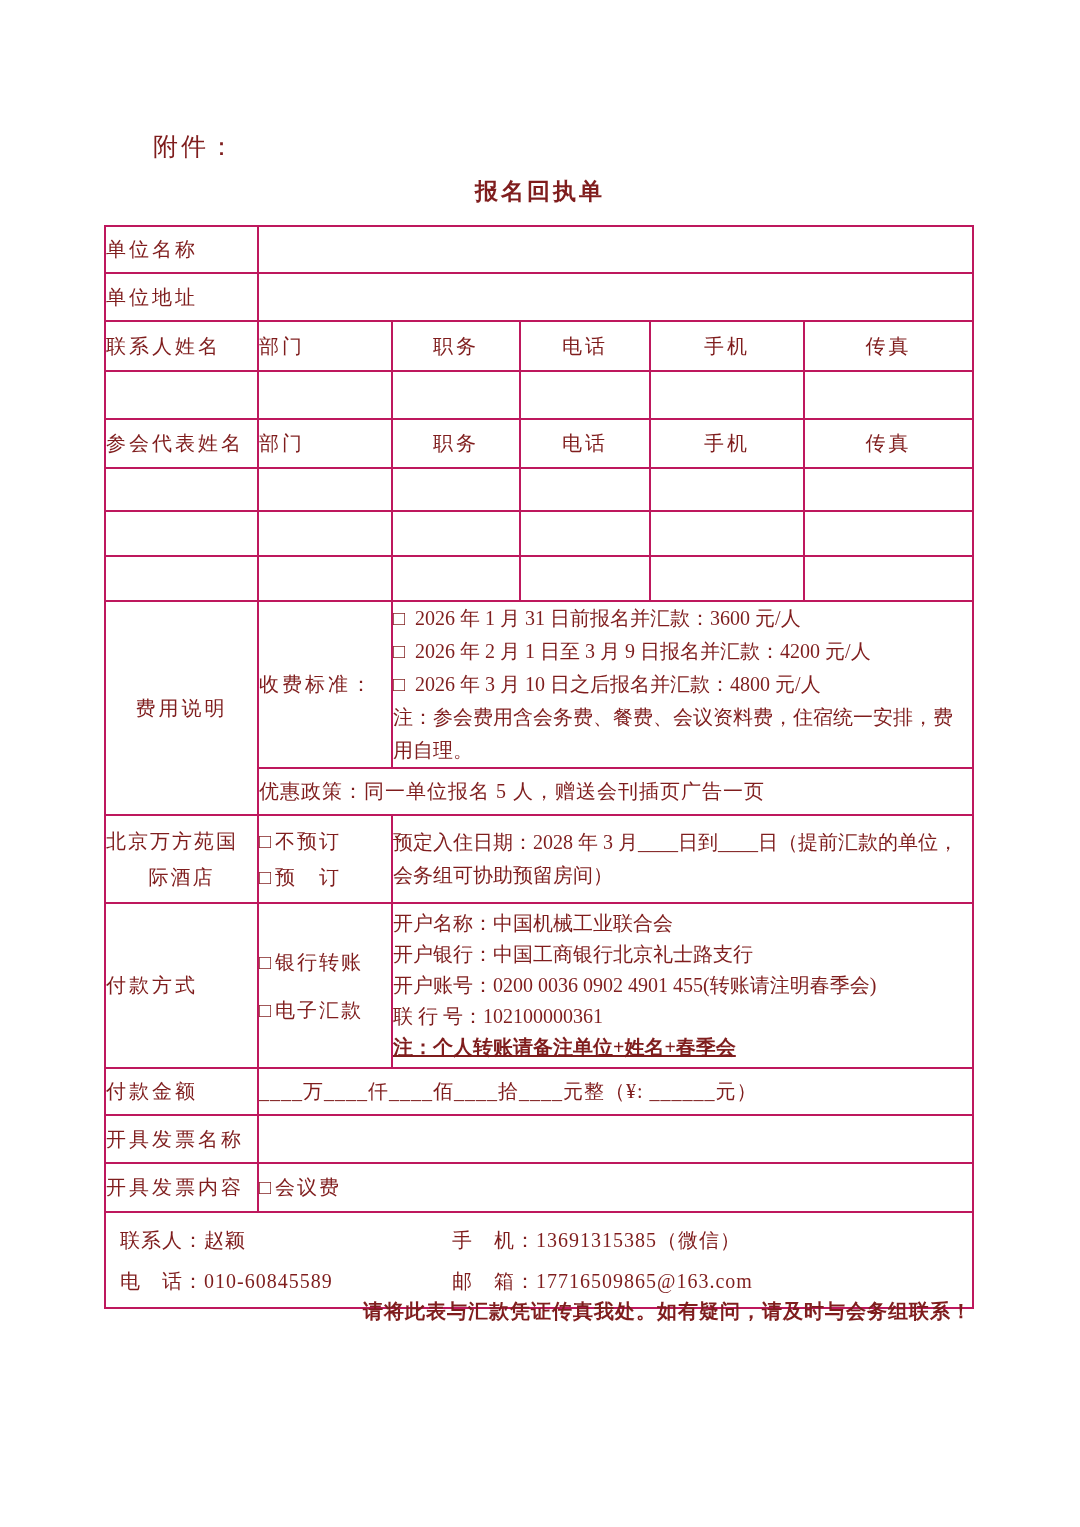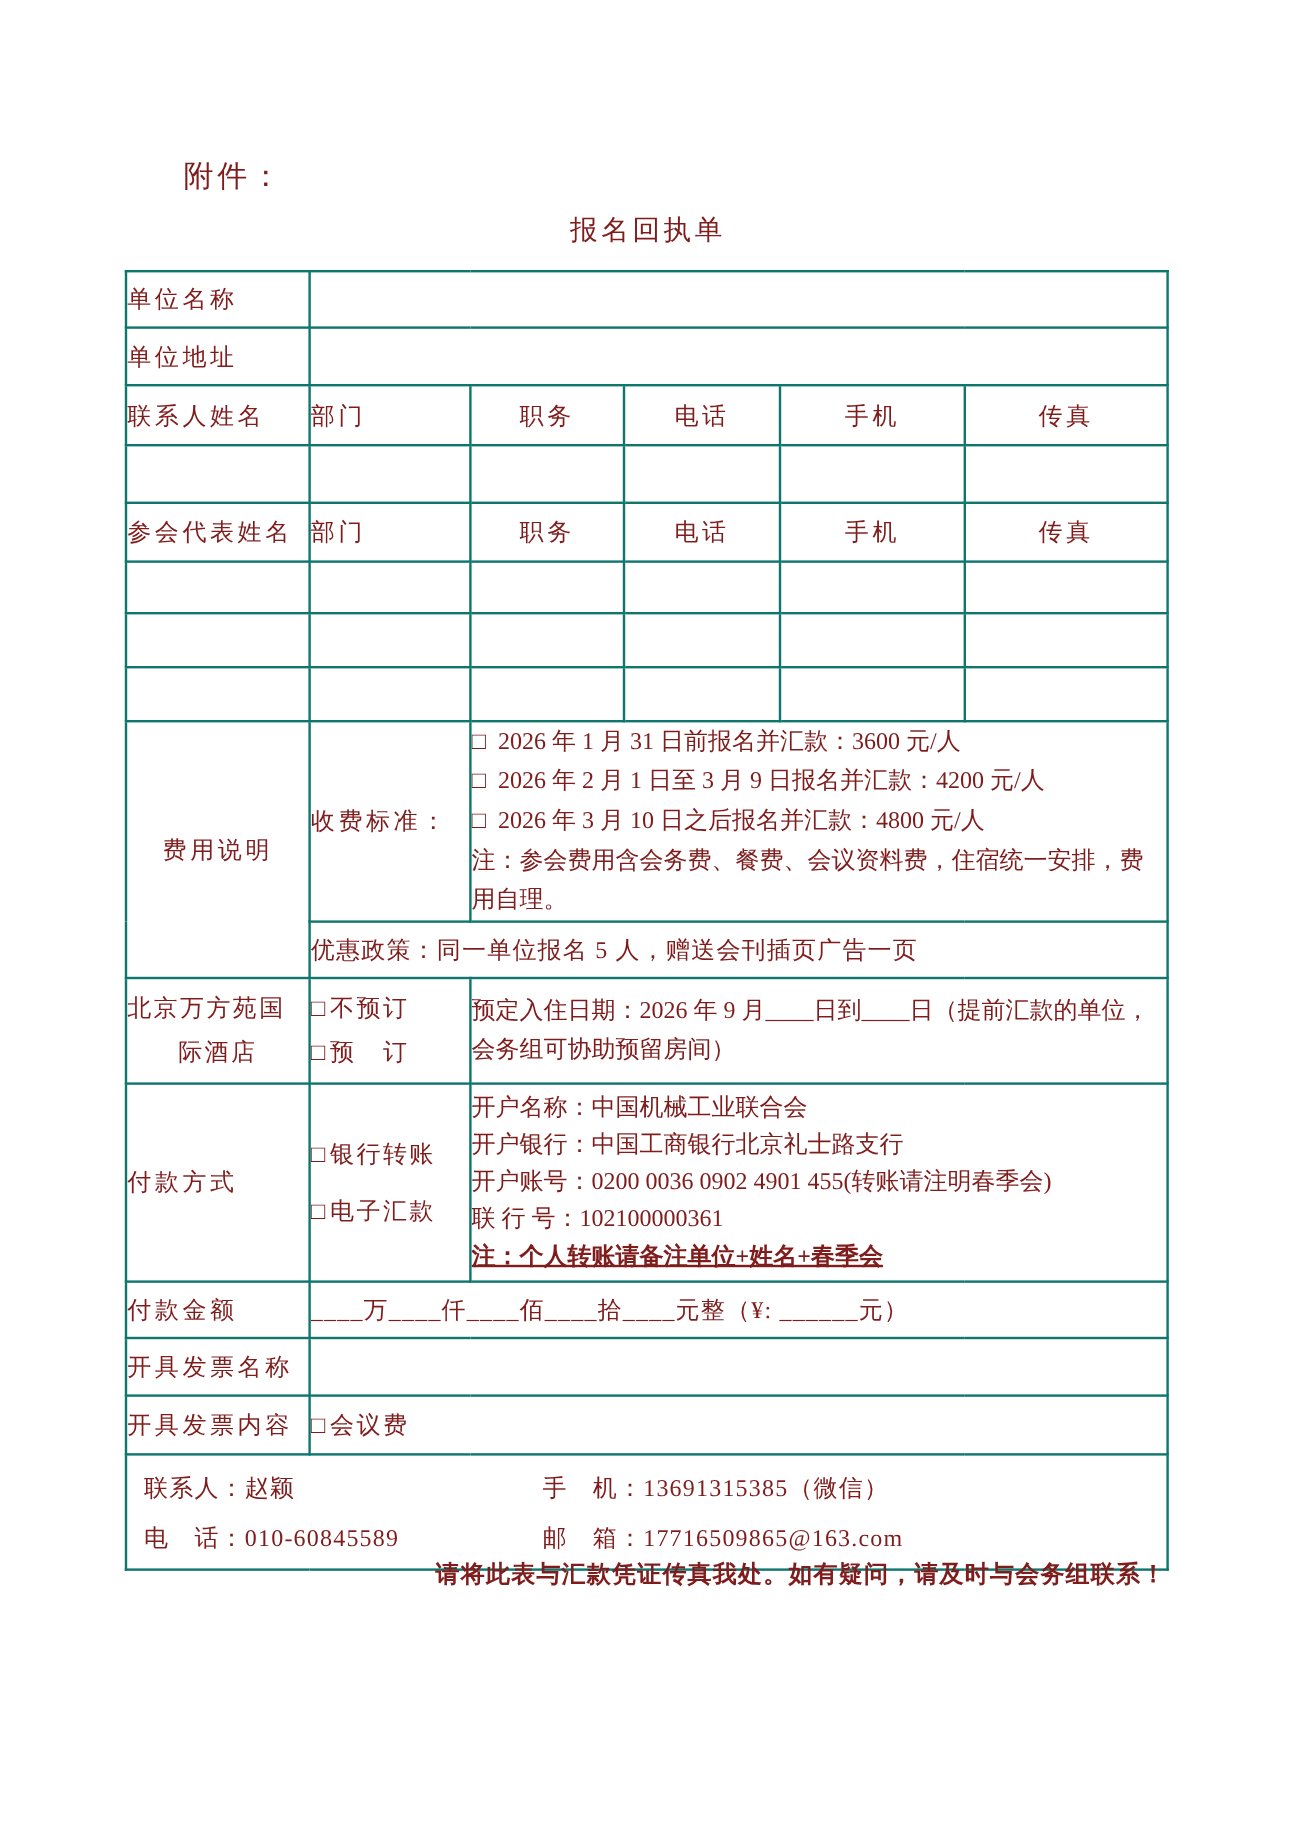--- a/index.html
+++ b/index.html
@@ -11,30 +11,30 @@
     font-family:"Liberation Serif","DejaVu Serif",serif;
     color:#7f1d1d;
     overflow:hidden;
   }
   .attachment {
     position:absolute; left:153px; top:130px;
     font-size:25px; letter-spacing:3px;
   }
   .title {
     position:absolute; left:0; top:176px; width:1080px;
-    text-align:center; font-size:23px; font-weight:normal; letter-spacing:3px;
+    text-align:center; font-size:23px; font-weight:bold; letter-spacing:3px;
   }
   table.form {
     position:absolute; left:104px; top:225px;
     width:868px;
     border-collapse:collapse; table-layout:fixed;
     border:2.5px solid #2a2a2a;
   }
   table.form td {
-    border:2px solid #0f766e;
+    border:2px solid #be185d;
     font-size:20px;
     vertical-align:middle;
     padding:0;
     overflow:hidden;
   }
   .lbl { padding-left:12px; letter-spacing:3px; }
   .ctr { text-align:center; letter-spacing:3px; }
   .fee-lbl { text-align:center; letter-spacing:3px; }
   .hotel-lbl { padding:0 10px; letter-spacing:2px; line-height:36px; }
   .hotel-lbl .l2 { text-align:center; }
@@ -163,21 +163,21 @@
 
     <tr style="height:88px">
       <td class="hotel-lbl">
         <div class="l1">北京万方苑国</div>
         <div class="l2">际酒店</div>
       </td>
       <td class="opt-cell">
         <div class="opt"><span class="cbx">□</span><span>不预订</span></div>
         <div class="opt"><span class="cbx">□</span><span>预　订</span></div>
       </td>
-      <td colspan="4" class="detail-cell">预定入住日期：2026 年 9 月____日到____日（提前汇款的单位，会务组可协助预留房间）</td>
+      <td colspan="4" class="detail-cell">预定入住日期：2028 年 3 月____日到____日（提前汇款的单位，会务组可协助预留房间）</td>
     </tr>
 
     <tr style="height:165px">
       <td class="lbl">付款方式</td>
       <td class="opt-cell pay-opts">
         <div class="opt"><span class="cbx">□</span><span>银行转账</span></div>
         <div class="opt"><span class="cbx">□</span><span>电子汇款</span></div>
       </td>
       <td colspan="4" class="detail-cell" style="line-height:31px">
         <div class="ln">开户名称：中国机械工业联合会</div>

